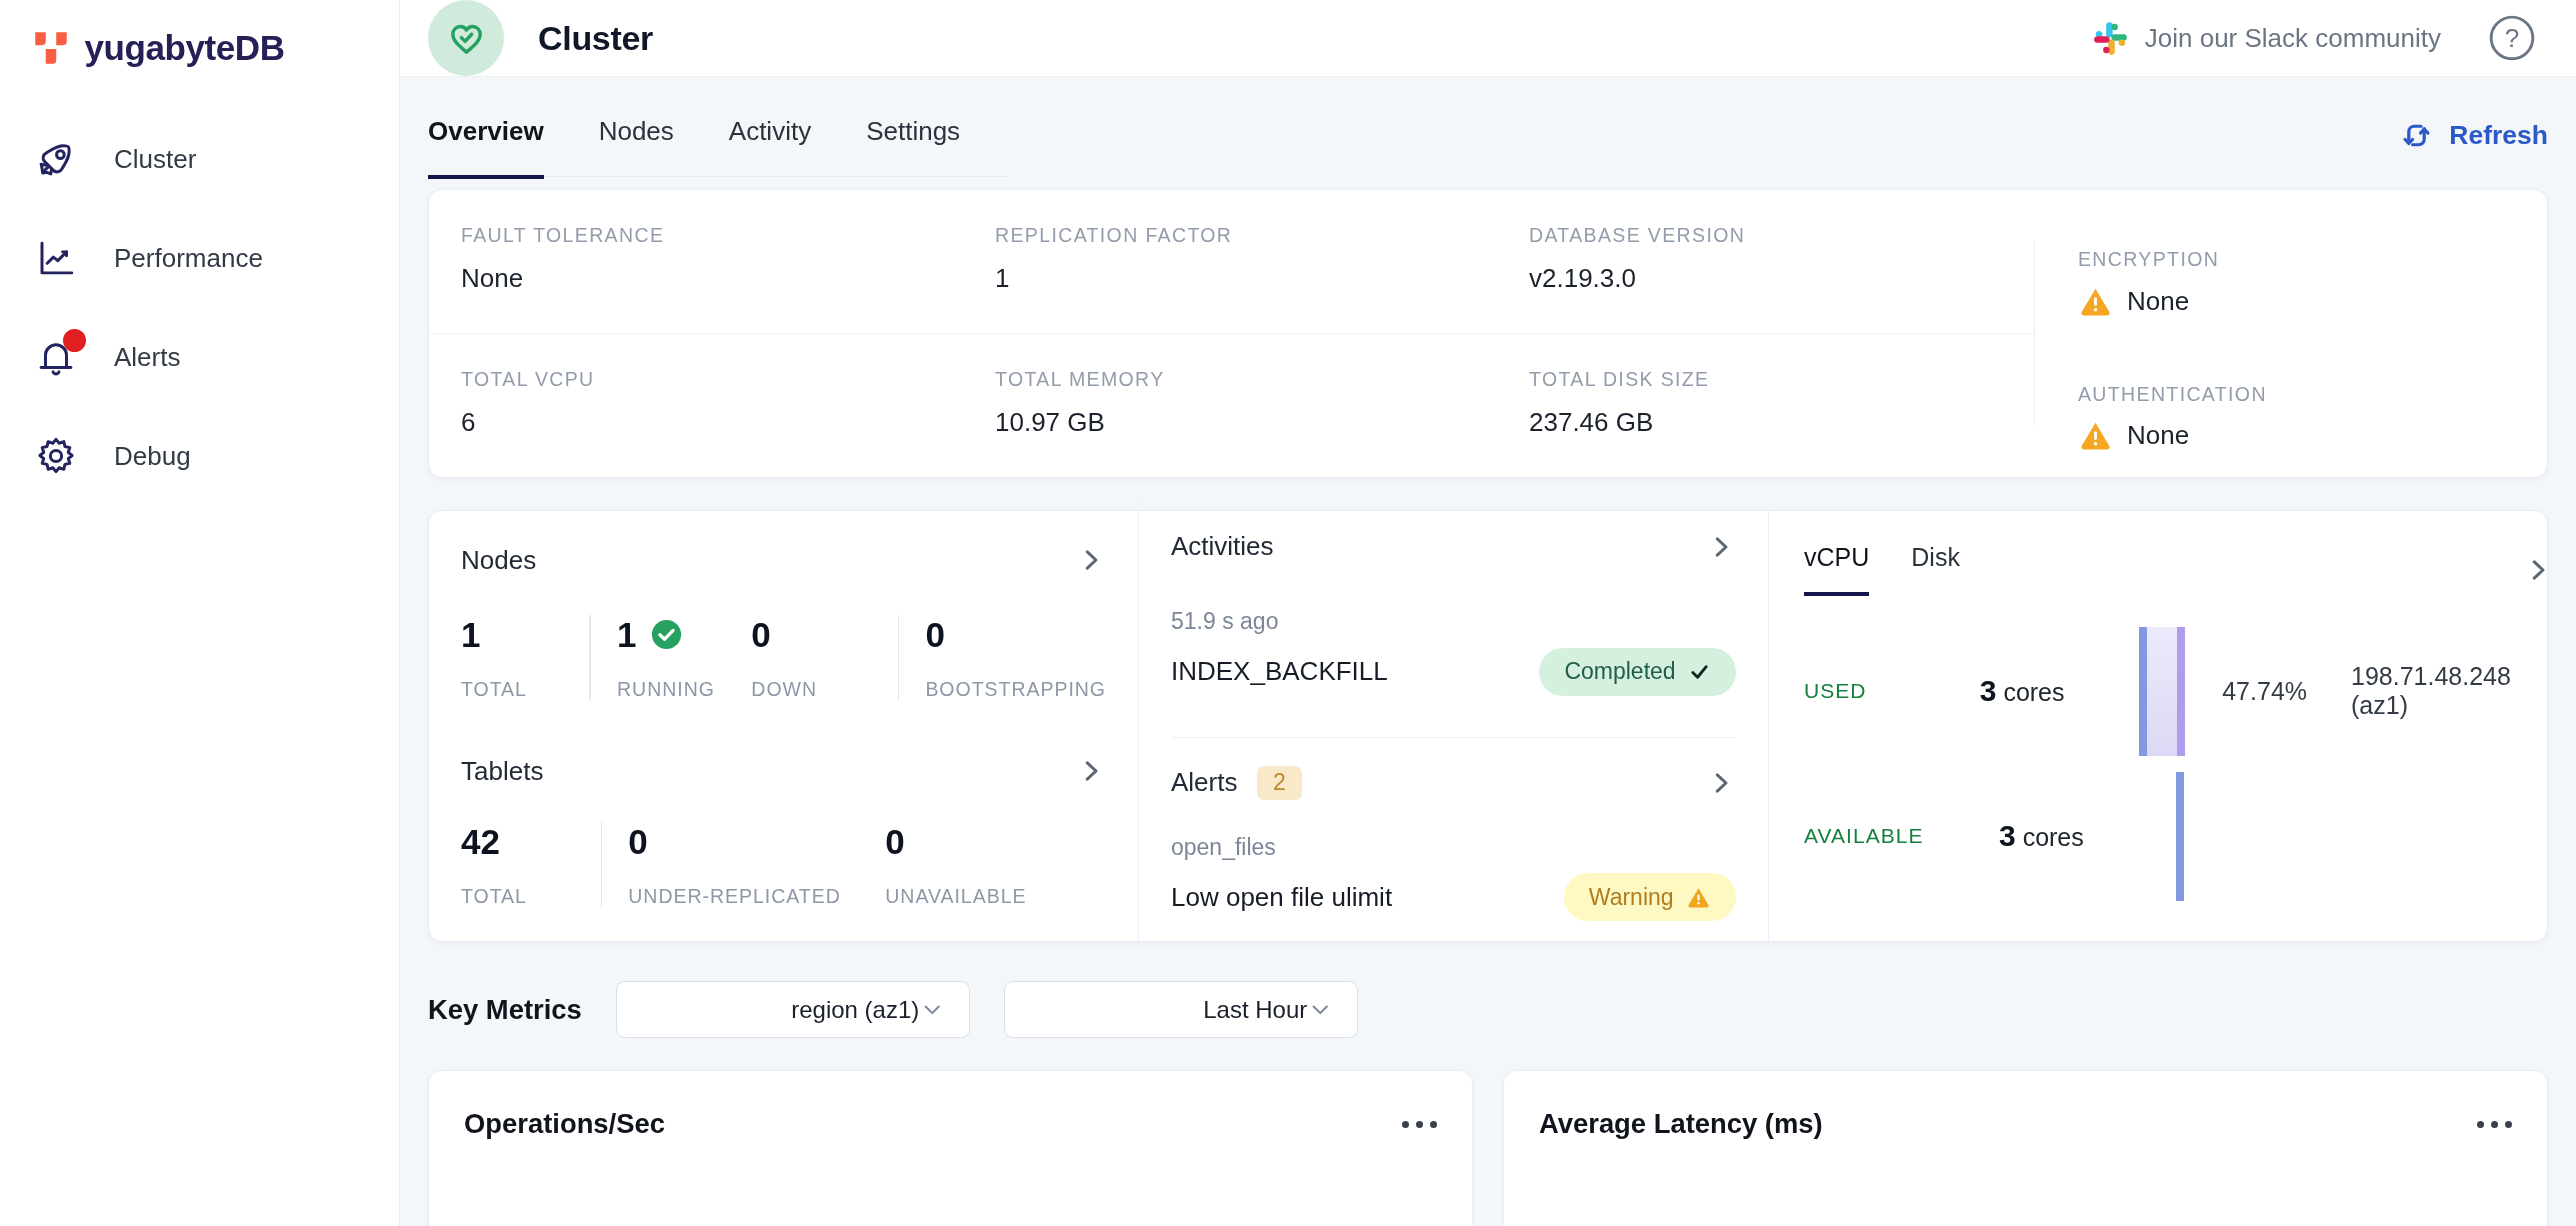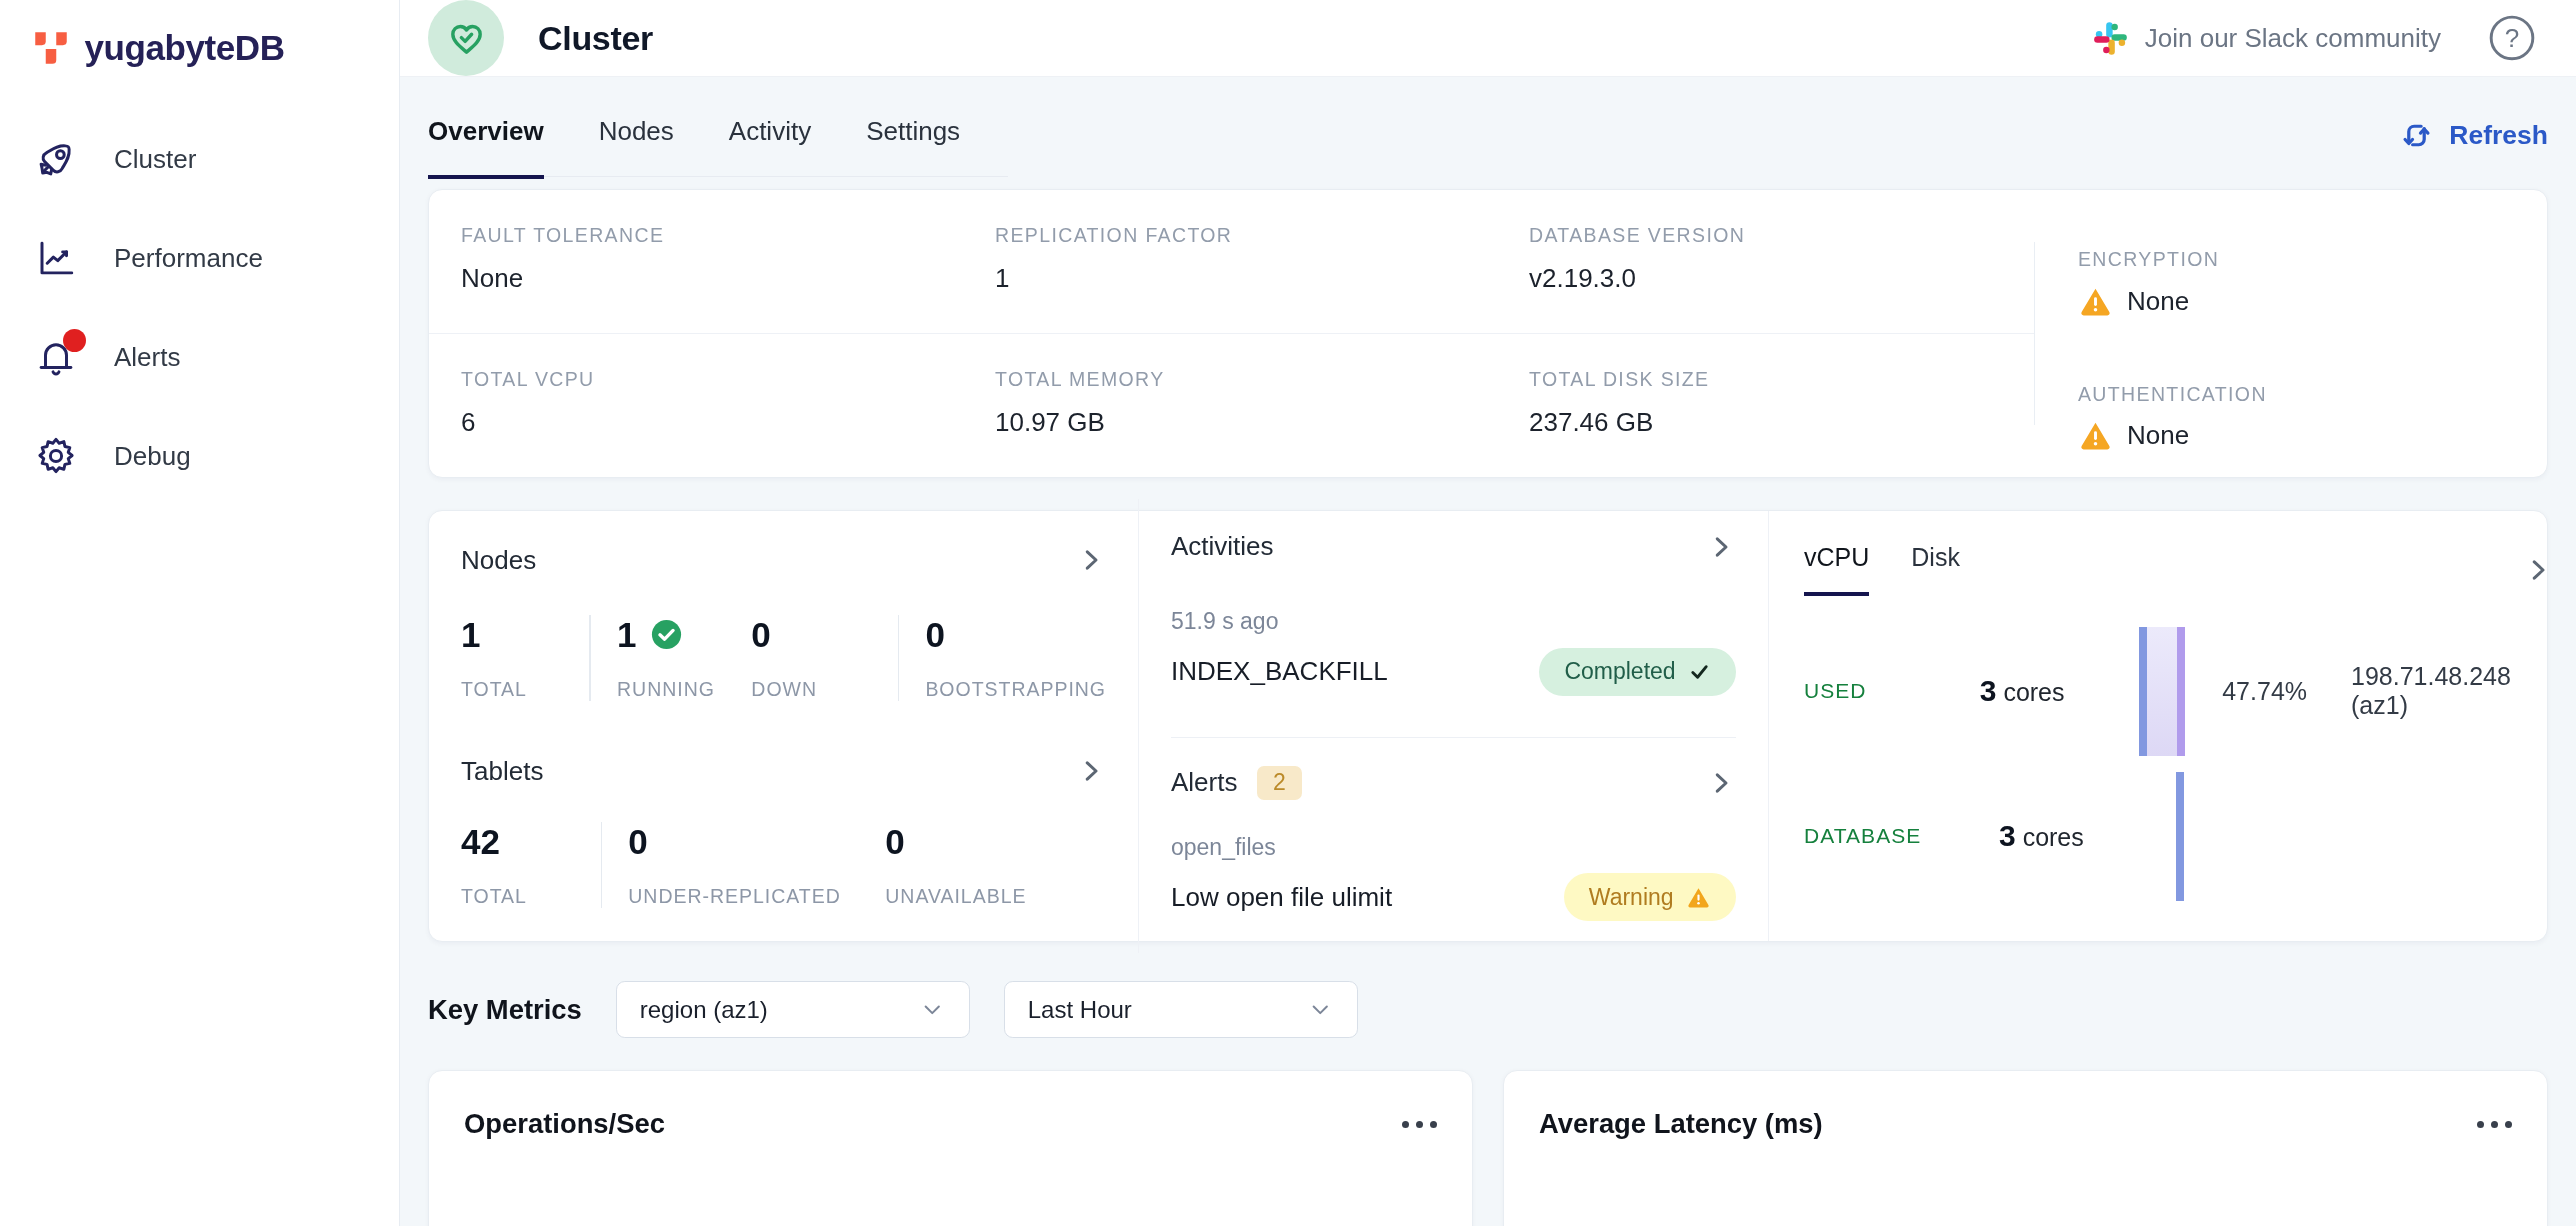--- a/index.html
+++ b/index.html
@@ -117,21 +117,21 @@
   .bar-used-right { width:8px; background:#b09bec; }
   .bar-avail { width:8px; height:129px; background:#8298e0; }
   .usage-pct { font-size:25px; color:#333b46; margin-left:37px; }
   .usage-node { font-size:25px; color:#333b46; margin-left:44px; }
 
   
   .keymetrics-row { display:flex; align-items:center; margin-top:39px; }
   .km-title { font-size:27.4px; font-weight:700; color:#10141c; }
   .select {
     margin-left:34px; width:354px; height:57px; background:#fff; border:0.9px solid #d8dfe8;
-    border-radius:8.8px; display:flex; align-items:center; justify-content:space-between;
+    border-radius:8.8px; display:flex; align-items:center; justify-content:flex-end;
     padding:12px 23px; cursor:pointer;
   }
   .select-value { font-size:24px; color:#1a202c; }
 
   
   .metric-cards { display:flex; gap:30px; margin-top:32px; }
   .metric-card { flex:1; height:212px; padding:37px 35px; display:flex; align-items:flex-start; justify-content:space-between; }
   .metric-title { font-size:27.4px; font-weight:700; color:#10141c; }
   .dots { display:flex; gap:7px; padding-top:12.4px; cursor:pointer; }
   .dots i { width:7px; height:7px; border-radius:50%; background:#39404c; }
@@ -454,21 +454,21 @@
               <span class="usage-cores"><b>3</b> <span>cores</span></span>
               <span class="bar-wrap">
                 <span class="bar-used-left"></span>
                   <span class="bar-used-mid"></span>
                   <span class="bar-used-right"></span>
               </span>
               <span class="usage-pct">47.74%</span>
               <span class="usage-node">198.71.48.248 (az1)</span>
             </div>
             <div class="usage-row">
-              <span class="usage-label">DATABASE</span>
+              <span class="usage-label">AVAILABLE</span>
               <span class="usage-cores"><b>3</b> <span>cores</span></span>
               <span class="bar-avail"></span>
             </div>
           </div>
         </div>
       </section>
 
       <div class="keymetrics-row">
         <span class="km-title">Key Metrics</span>
         <div class="select">

